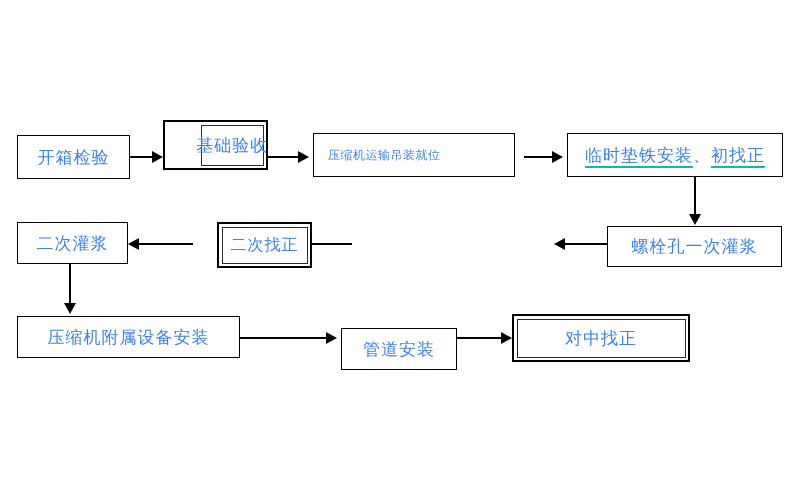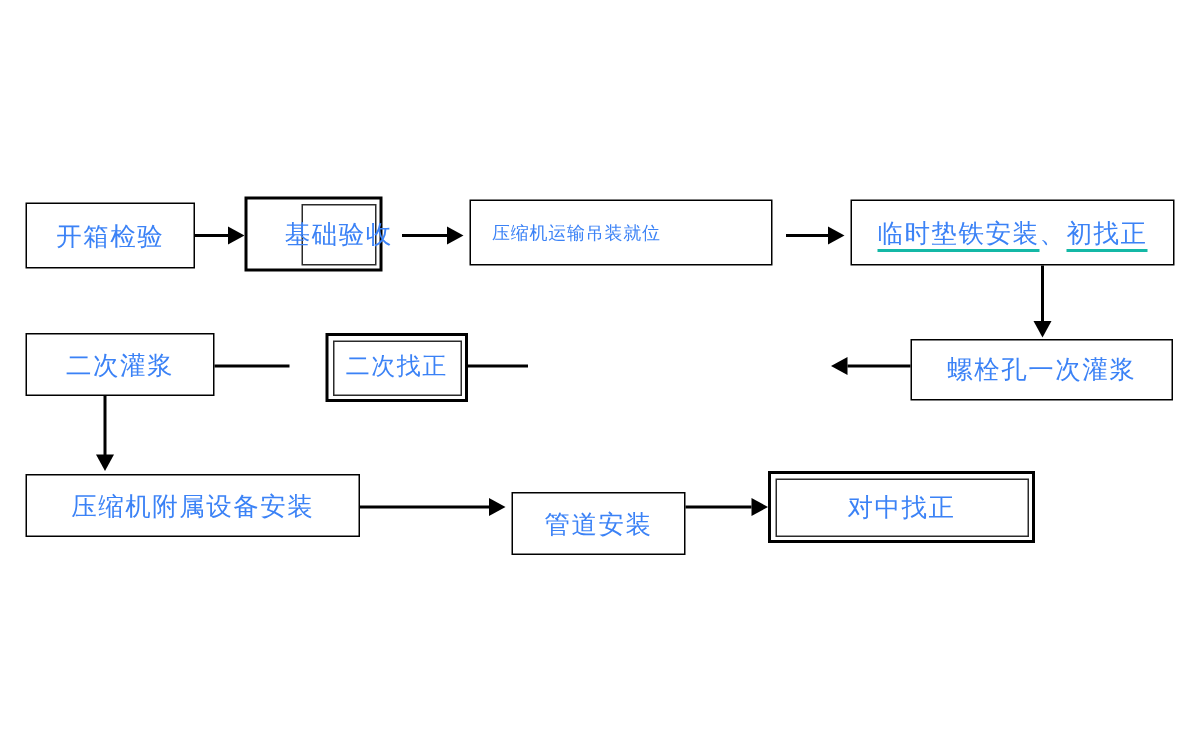--- a/index.html
+++ b/index.html
@@ -94,21 +94,21 @@
 
 <div id="canvas">
 
   <div class="node t-lg" style="left:17px; top:135px; width:113px; height:44px;">
     <span class="label">开箱检验</span>
   </div>
 
   <div class="hline" style="left:130px; top:156px; width:22px;"></div>
   <div class="arrow right" style="left:152px; top:151px;"></div>
 
-  <div class="node double t-lg" style="left:163px; top:131px; width:92px; height:50px;padding-left:36px;">
+  <div class="node double t-lg" style="left:163px; top:120px; width:105px; height:50px;padding-left:36px;">
     <span class="inner">
       <span class="label">基础验收</span>
     </span>
   </div>
 
   <div class="hline" style="left:268px; top:156px; width:30px;"></div>
   <div class="arrow right" style="left:298px; top:151px;"></div>
 
   <div class="node t-sm serif" style="left:313px; top:133px; width:202px; height:44px; justify-content:flex-start; padding-left:14px;">
     <span class="label">压缩机运输吊装就位</span>
@@ -139,21 +139,21 @@
 
   <div class="node double t-md" style="left:193px; top:222px; width:95px; height:46px;margin-left:24px;">
     <span class="inner">
       <span class="label">二次找正</span>
     </span>
   </div>
 
   <div class="hline" style="left:139px; top:243px; width:54px;"></div>
   <div class="arrow left" style="left:128px; top:238px;"></div>
 
-  <div class="node t-lg" style="left:17px; top:222px; width:126px; height:42px;justify-content:center;">
+  <div class="node t-lg" style="left:17px; top:222px; width:111px; height:42px;justify-content:center;">
     <span class="label">二次灌浆</span>
   </div>
 
   <div class="vline" style="left:69px; top:264px; height:40px;"></div>
   <div class="arrow down" style="left:64px; top:303px;"></div>
 
   <div class="node t-lg" style="left:17px; top:316px; width:223px; height:42px;">
     <span class="label">压缩机附属设备安装</span>
   </div>
 

